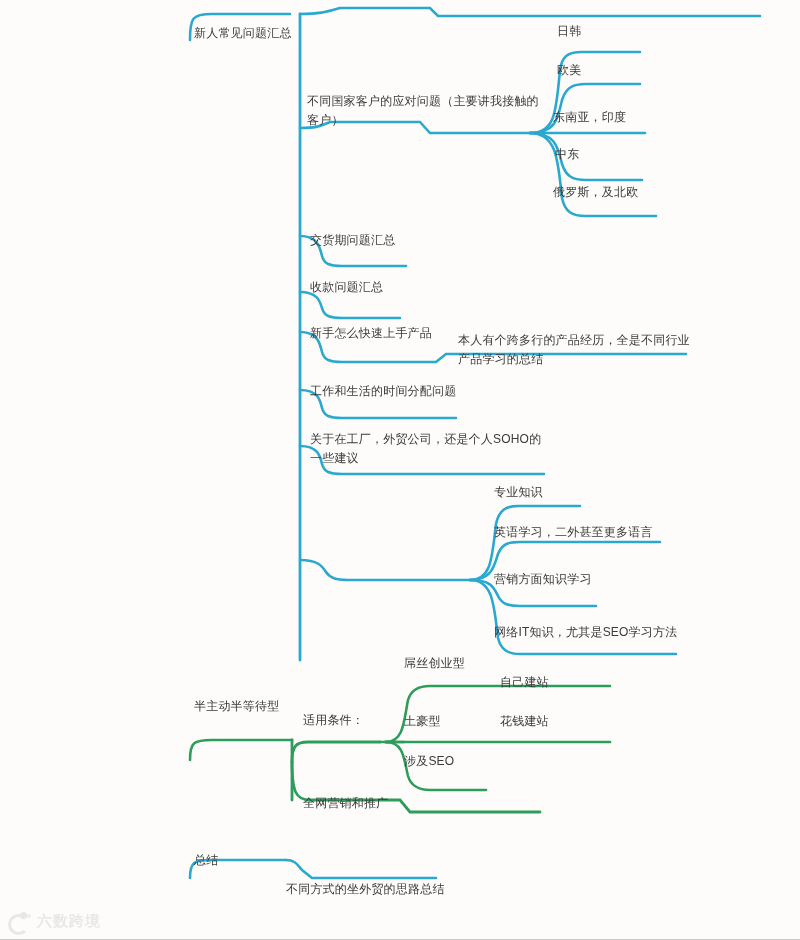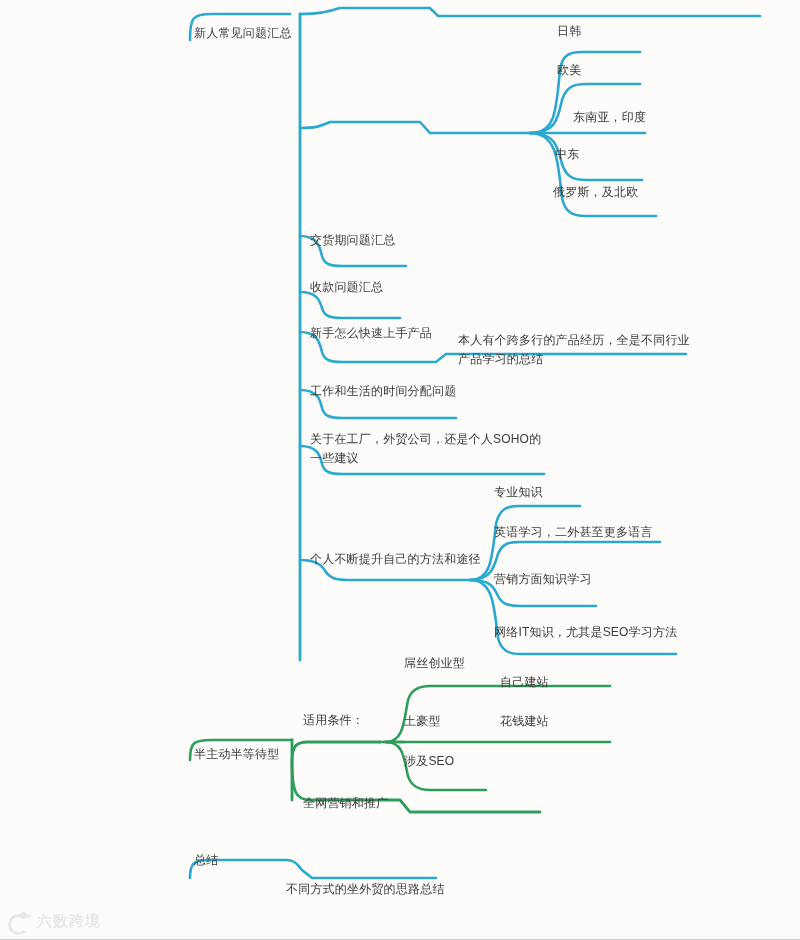--- a/index.html
+++ b/index.html
@@ -118,45 +118,45 @@
       <path d="M386,742 L430,742 L492,742 L610,742" stroke="#2E9D5C"></path>
       <path d="M386,742 C404,742 404,760 408,776 C411,786 418,790 430,790 L486,790" stroke="#2E9D5C"></path>
 
       <path d="M286,860 C296,860 298,866 302,870 L312,878 L420,878 L436,878" stroke="#2BA8D0"></path>
 
     </g>
   </svg>
 
   <div class="node-label" style="left:194px;top:24px;">新人常见问题汇总</div>
 
+  <div class="node-label wide" style="left:307px;top:92px;width:232px;">不同国家客户的应对问题（主要讲我接触的客户）</div>
 
   <div class="node-label" style="left:557px;top:22px;">日韩</div>
   <div class="node-label" style="left:557px;top:61px;">欧美</div>
-  <div class="node-label" style="left:553px;top:108px;padding-left:20px;">东南亚，印度</div>
+  <div class="node-label" style="left:553px;top:108px;">东南亚，印度</div>
   <div class="node-label" style="left:555px;top:145px;">中东</div>
   <div class="node-label" style="left:553px;top:183px;">俄罗斯，及北欧</div>
 
   <div class="node-label" style="left:310px;top:231px;">交货期问题汇总</div>
   <div class="node-label" style="left:310px;top:278px;">收款问题汇总</div>
   <div class="node-label" style="left:310px;top:324px;">新手怎么快速上手产品</div>
 
   <div class="node-label wide" style="left:458px;top:331px;width:232px;">本人有个跨多行的产品经历，全是不同行业产品学习的总结</div>
 
   <div class="node-label wide" style="left:310px;top:430px;width:238px;">关于在工厂，外贸公司，还是个人SOHO的一些建议</div>
 
   <div class="node-label" style="left:310px;top:382px;">工作和生活的时间分配问题</div>
 
-  <div class="node-label" style="left:310px;top:550px;">个人不断提升自己的方法和途径</div>
 
   <div class="node-label" style="left:494px;top:483px;">专业知识</div>
   <div class="node-label" style="left:494px;top:523px;">英语学习，二外甚至更多语言</div>
   <div class="node-label" style="left:494px;top:570px;">营销方面知识学习</div>
   <div class="node-label" style="left:494px;top:623px;">网络IT知识，尤其是SEO学习方法</div>
 
-  <div class="node-label" style="left:194px;top:745px;">半主动半等待型</div>
+  <div class="node-label" style="left:194px;top:697px;">半主动半等待型</div>
   <div class="node-label" style="left:303px;top:711px;">适用条件：</div>
 
   <div class="node-label" style="left:404px;top:654px;">屌丝创业型</div>
   <div class="node-label" style="left:500px;top:673px;">自己建站</div>
   <div class="node-label" style="left:404px;top:712px;">土豪型</div>
   <div class="node-label" style="left:500px;top:712px;">花钱建站</div>
   <div class="node-label" style="left:404px;top:752px;">涉及SEO</div>
 
   <div class="node-label" style="left:303px;top:794px;">全网营销和推广</div>
 

